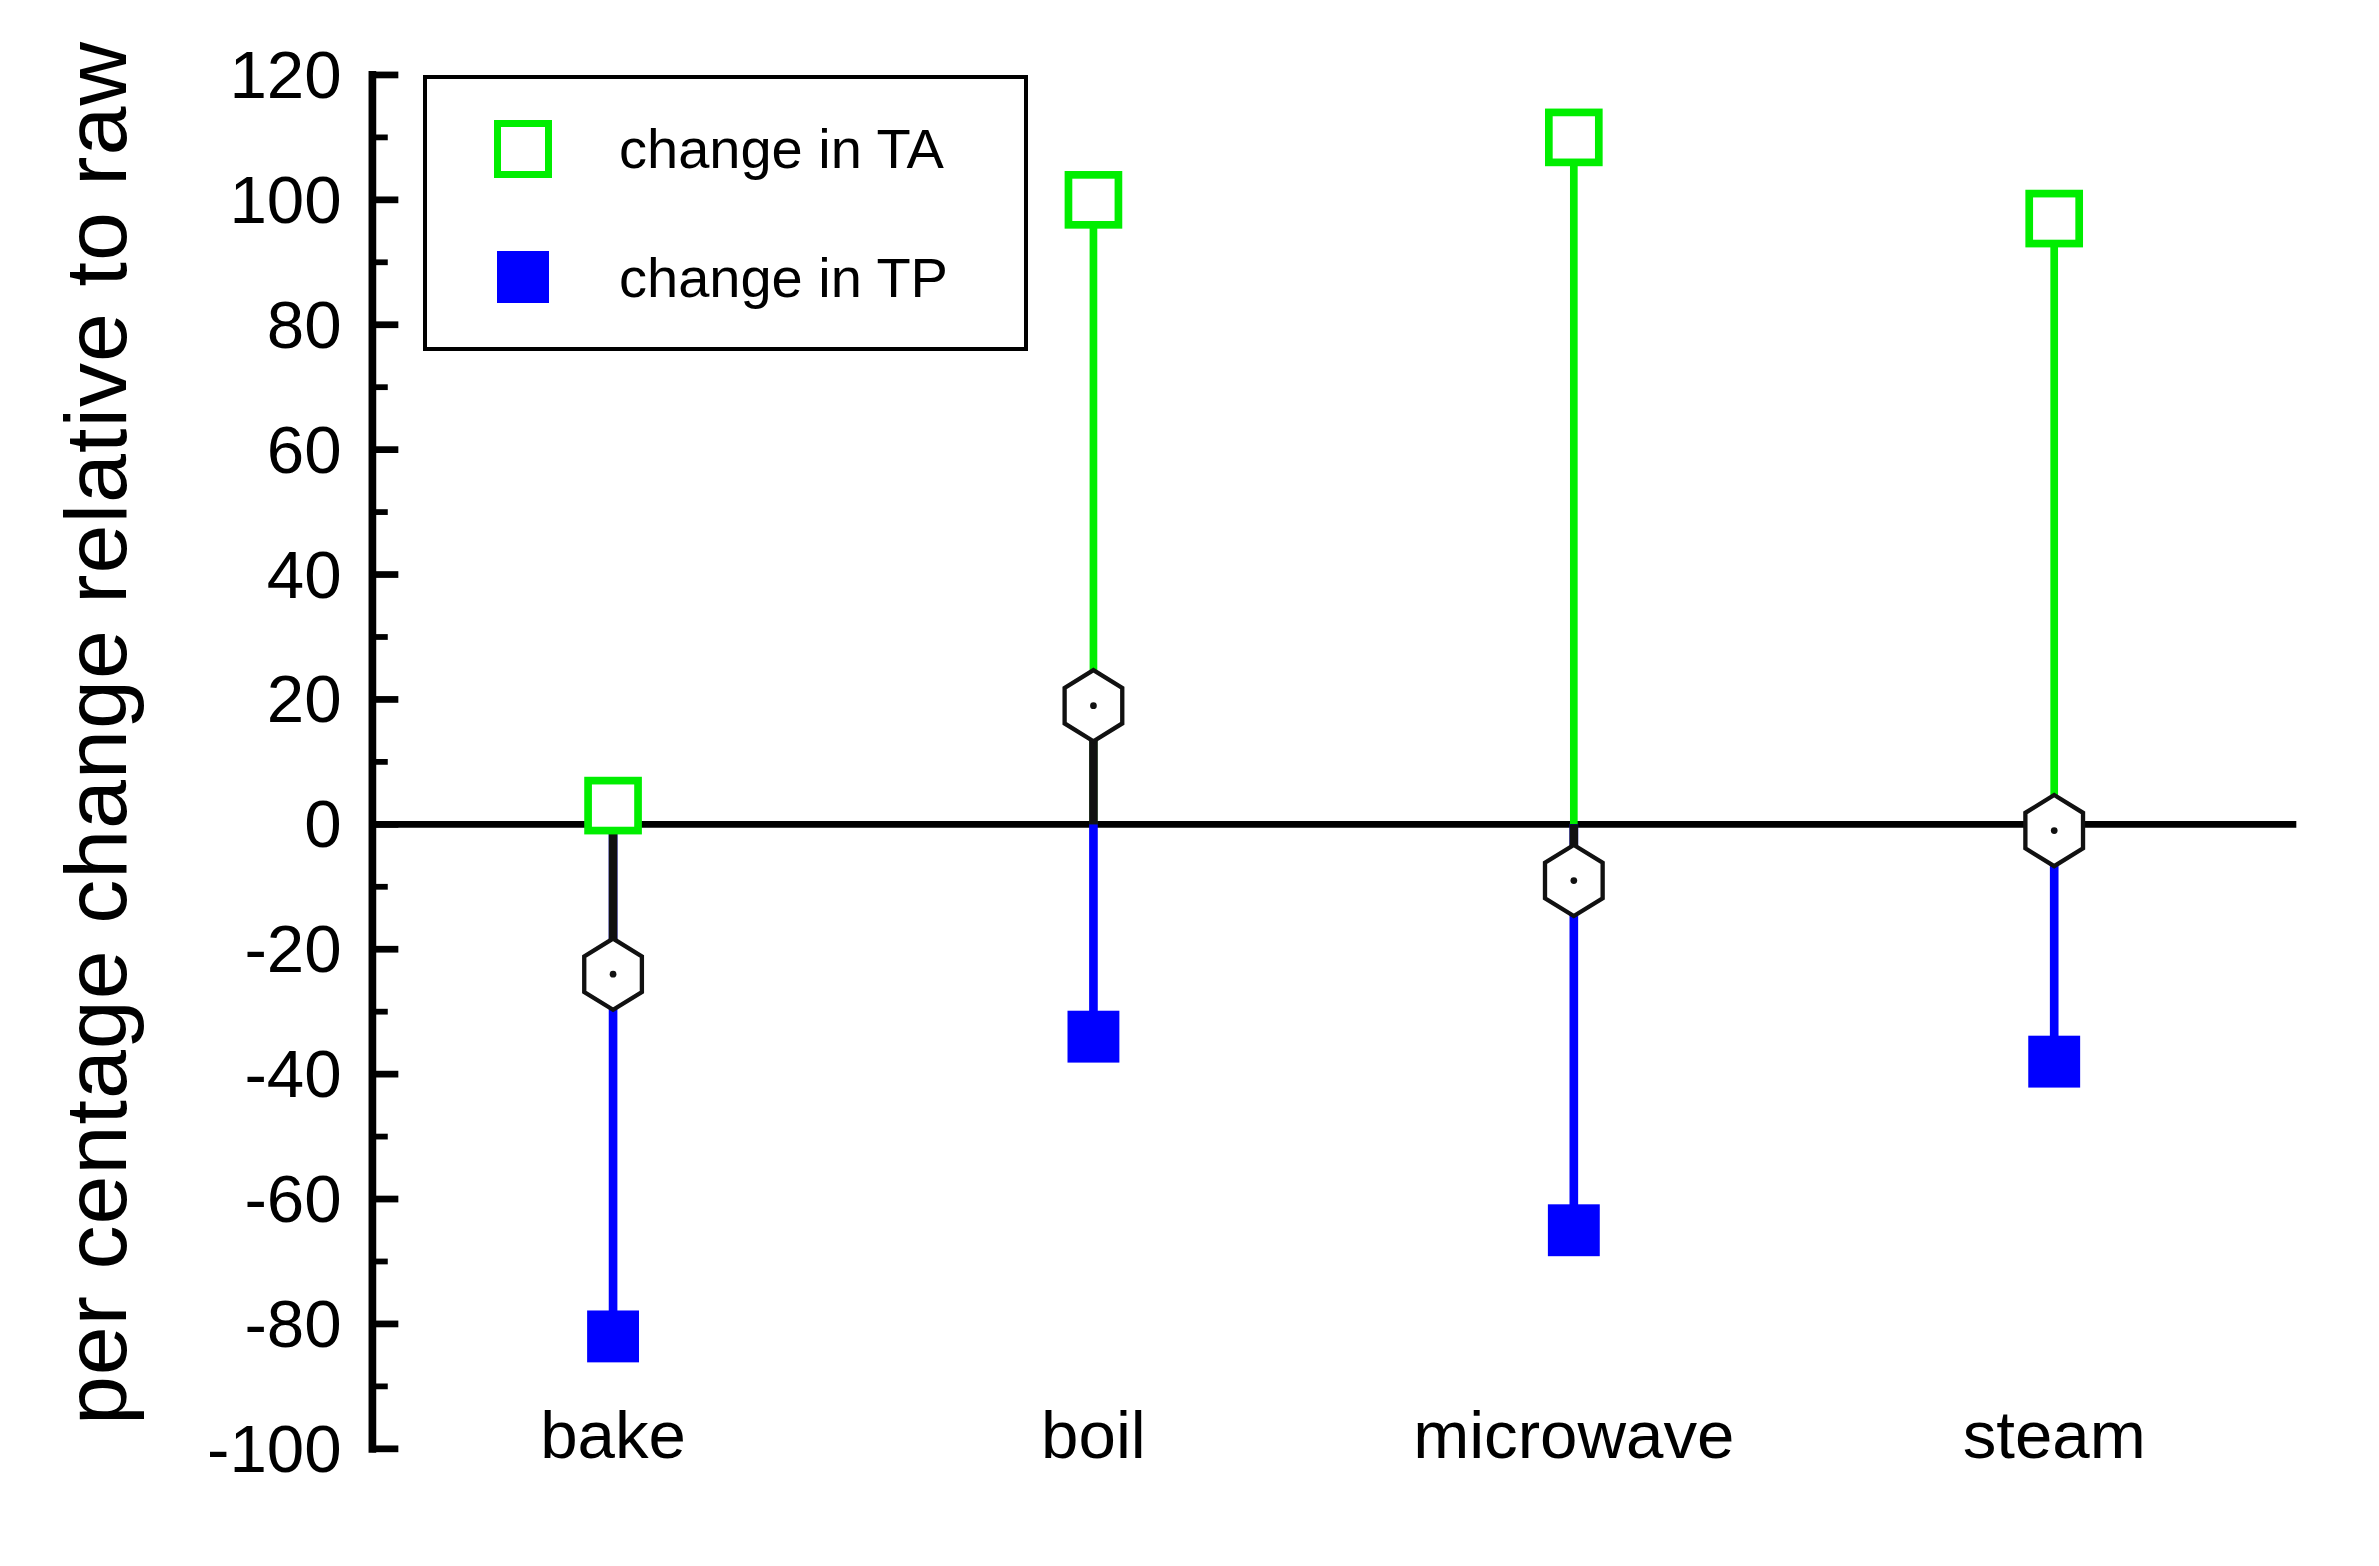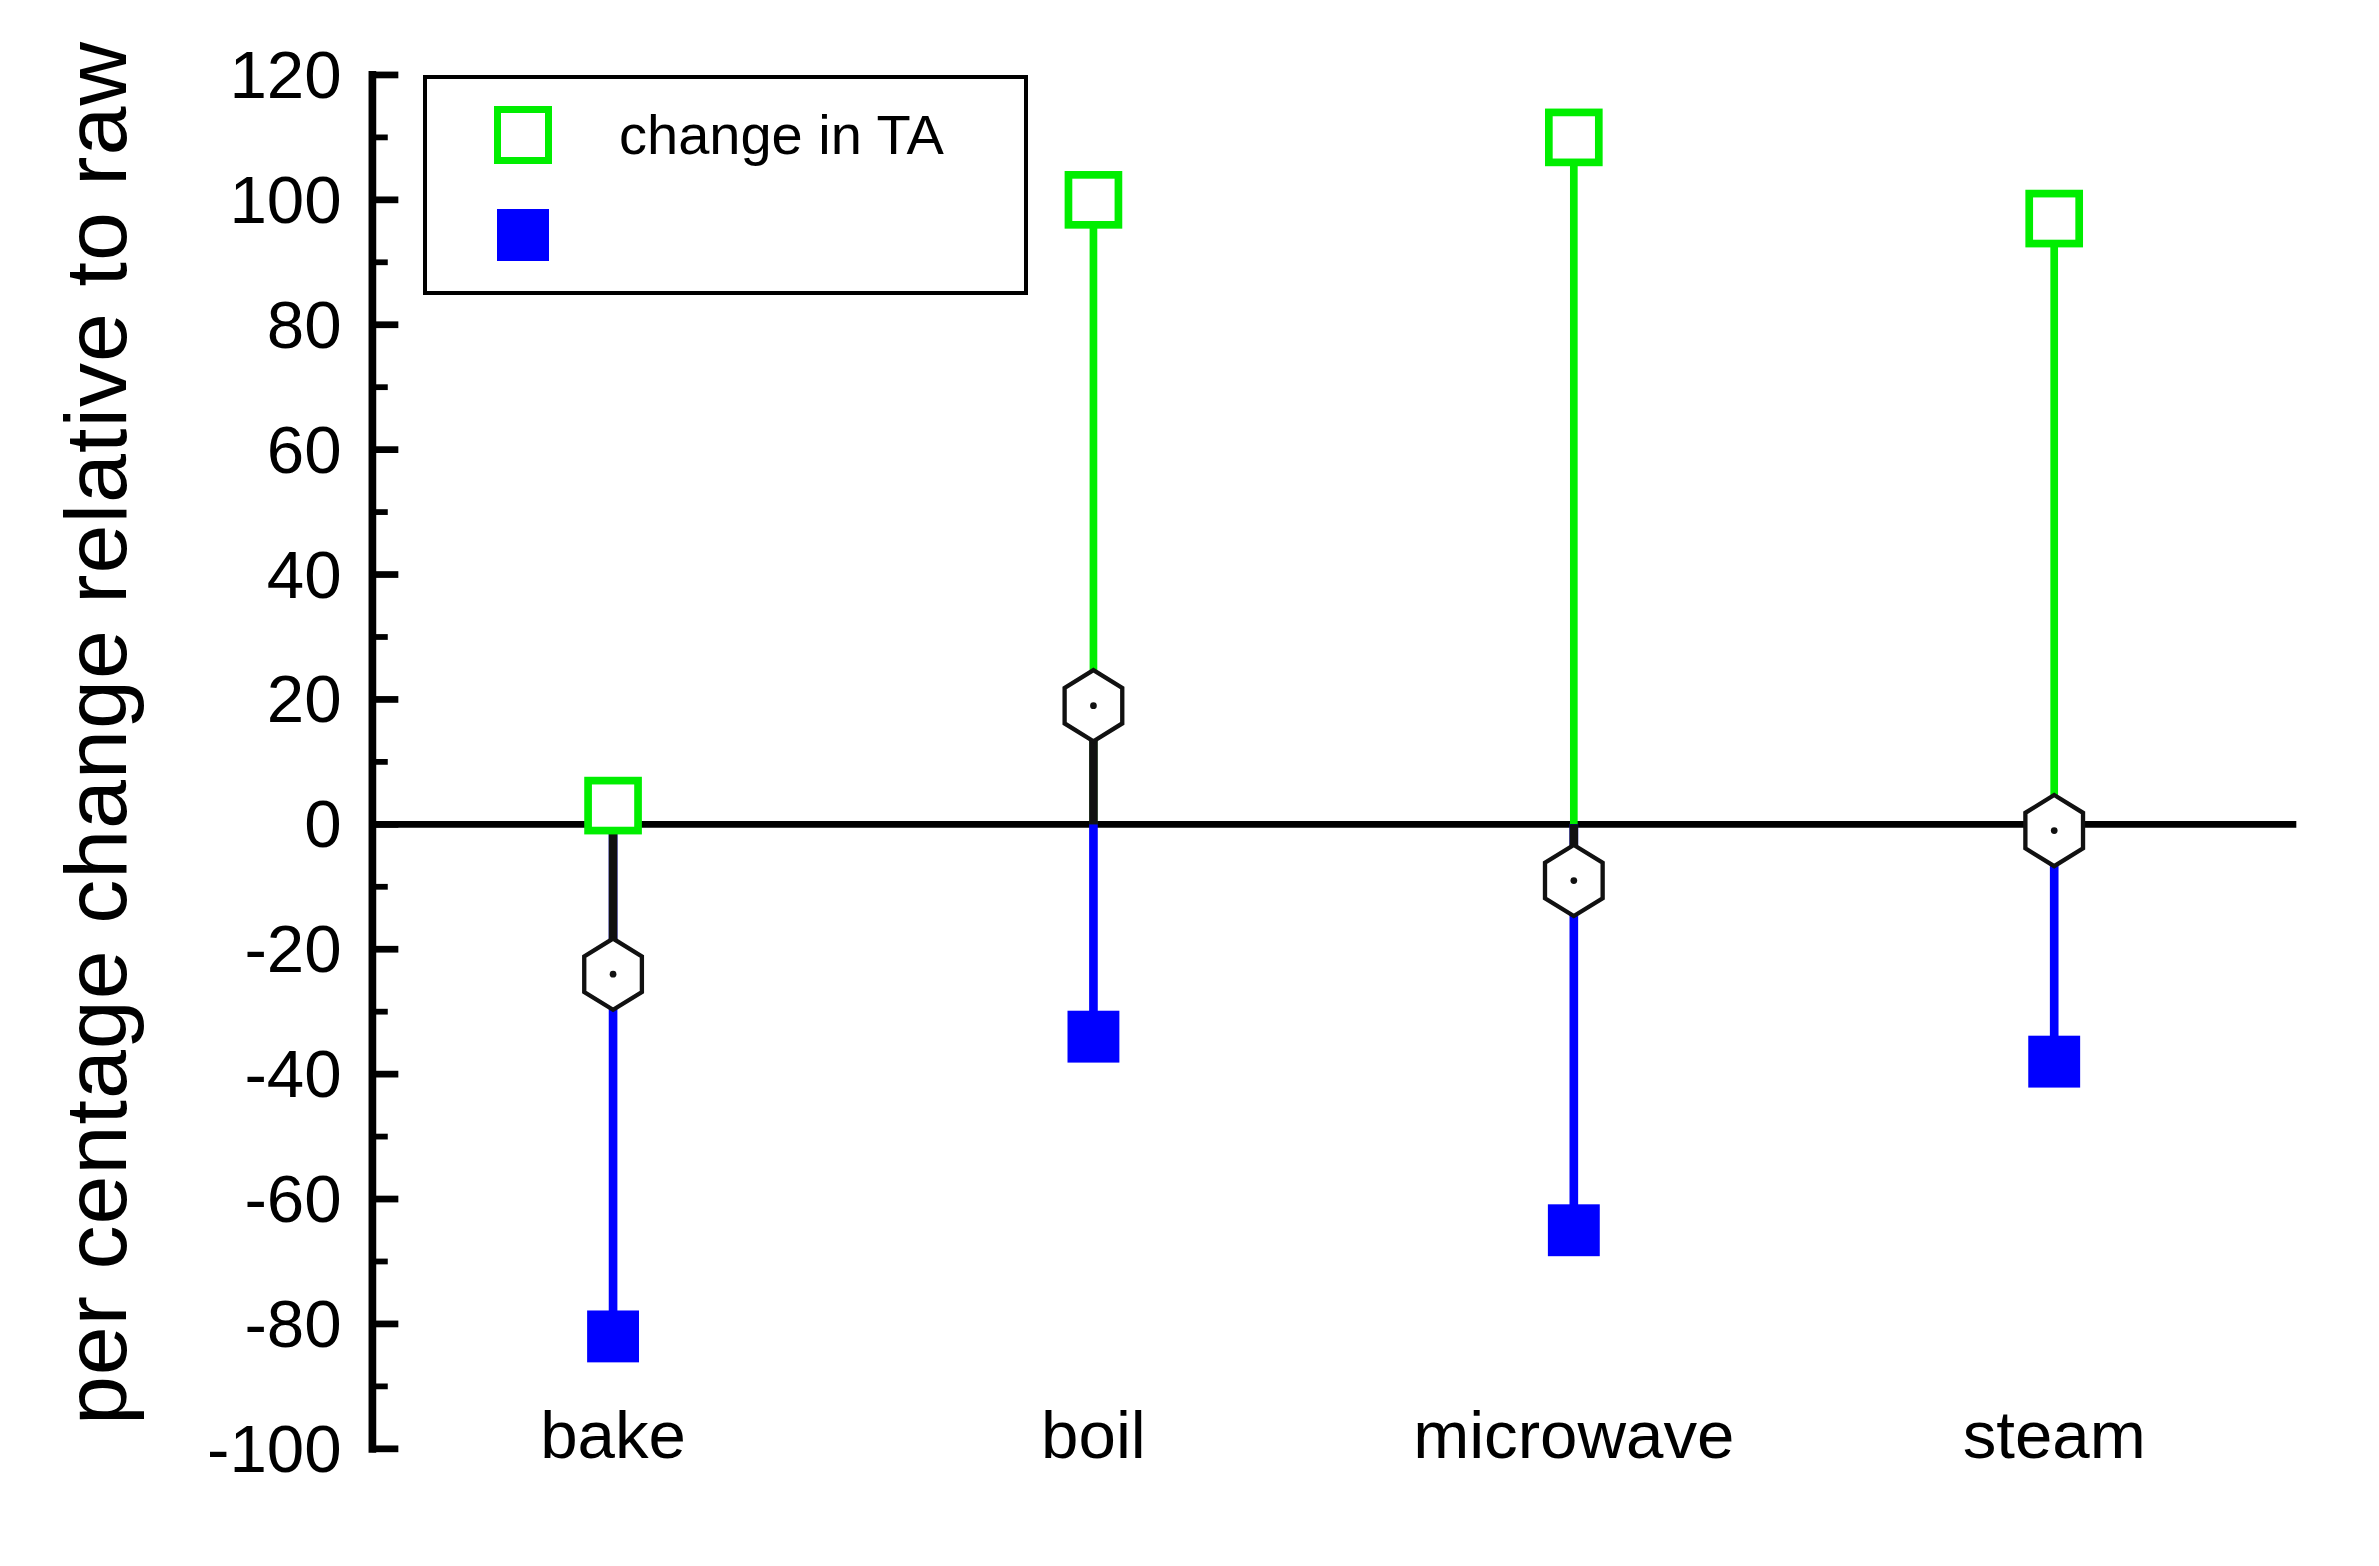--- a/index.html
+++ b/index.html
@@ -17,21 +17,21 @@
     transform-origin:center center;
     font-size:88px;
     color:#000;
     white-space:nowrap;
     letter-spacing:1px;
   }
   #chart-svg{position:absolute;left:0;top:0;}
   #legend{
     position:absolute;
     left:423px;top:75px;
-    width:605px;height:220px;
+    width:605px;height:276px;
     border:4.8px solid #000;
     box-sizing:border-box;
     background:#fff;
     display:flex;
     flex-direction:column;
     justify-content:space-around;
     padding:5.8px 0;
   }
   .legend-row{
     display:flex;
@@ -142,17 +142,18 @@
     <div class="legend-row">
       <span class="legend-marker-cell">
         <span class="lm-square-open"></span>
       </span>
       <span class="legend-label">change in TA</span>
     </div>
     <div class="legend-row">
       <span class="legend-marker-cell">
         <span class="lm-square-filled"></span>
       </span>
+      <span class="legend-label">change in TP</span>
     </div>
   </div>
 
 </div>
 
 
 </body></html>

